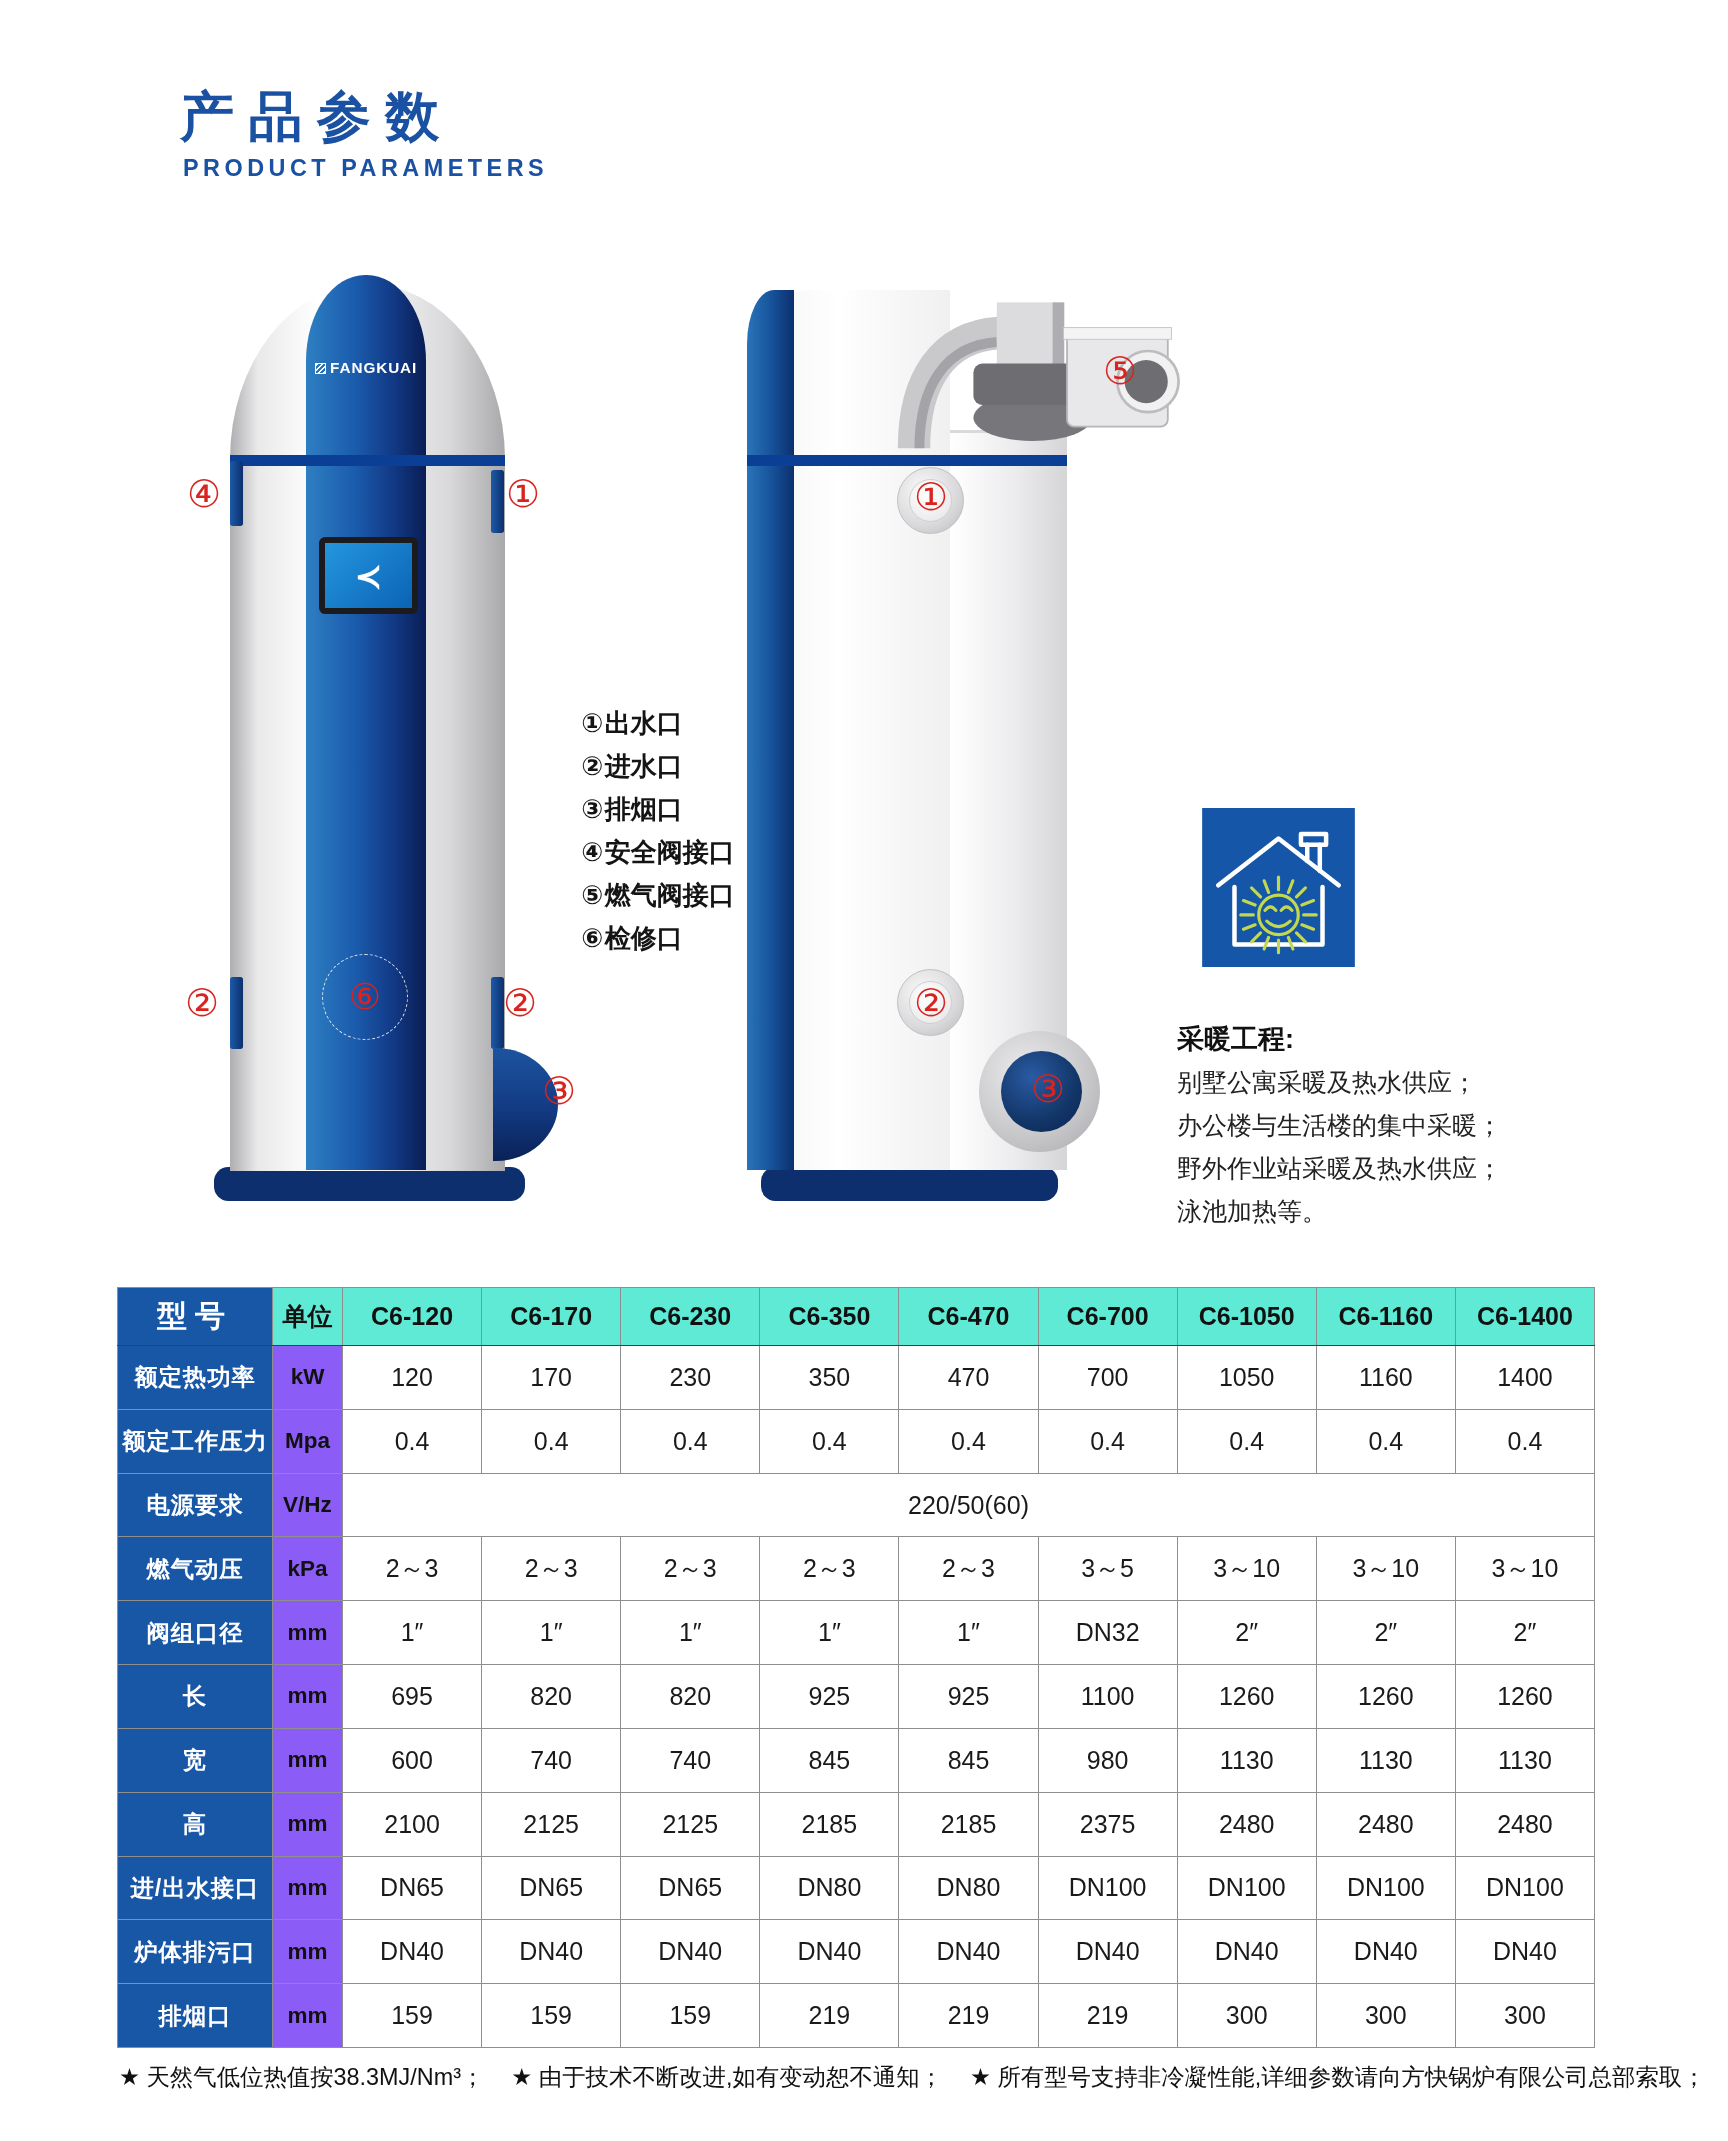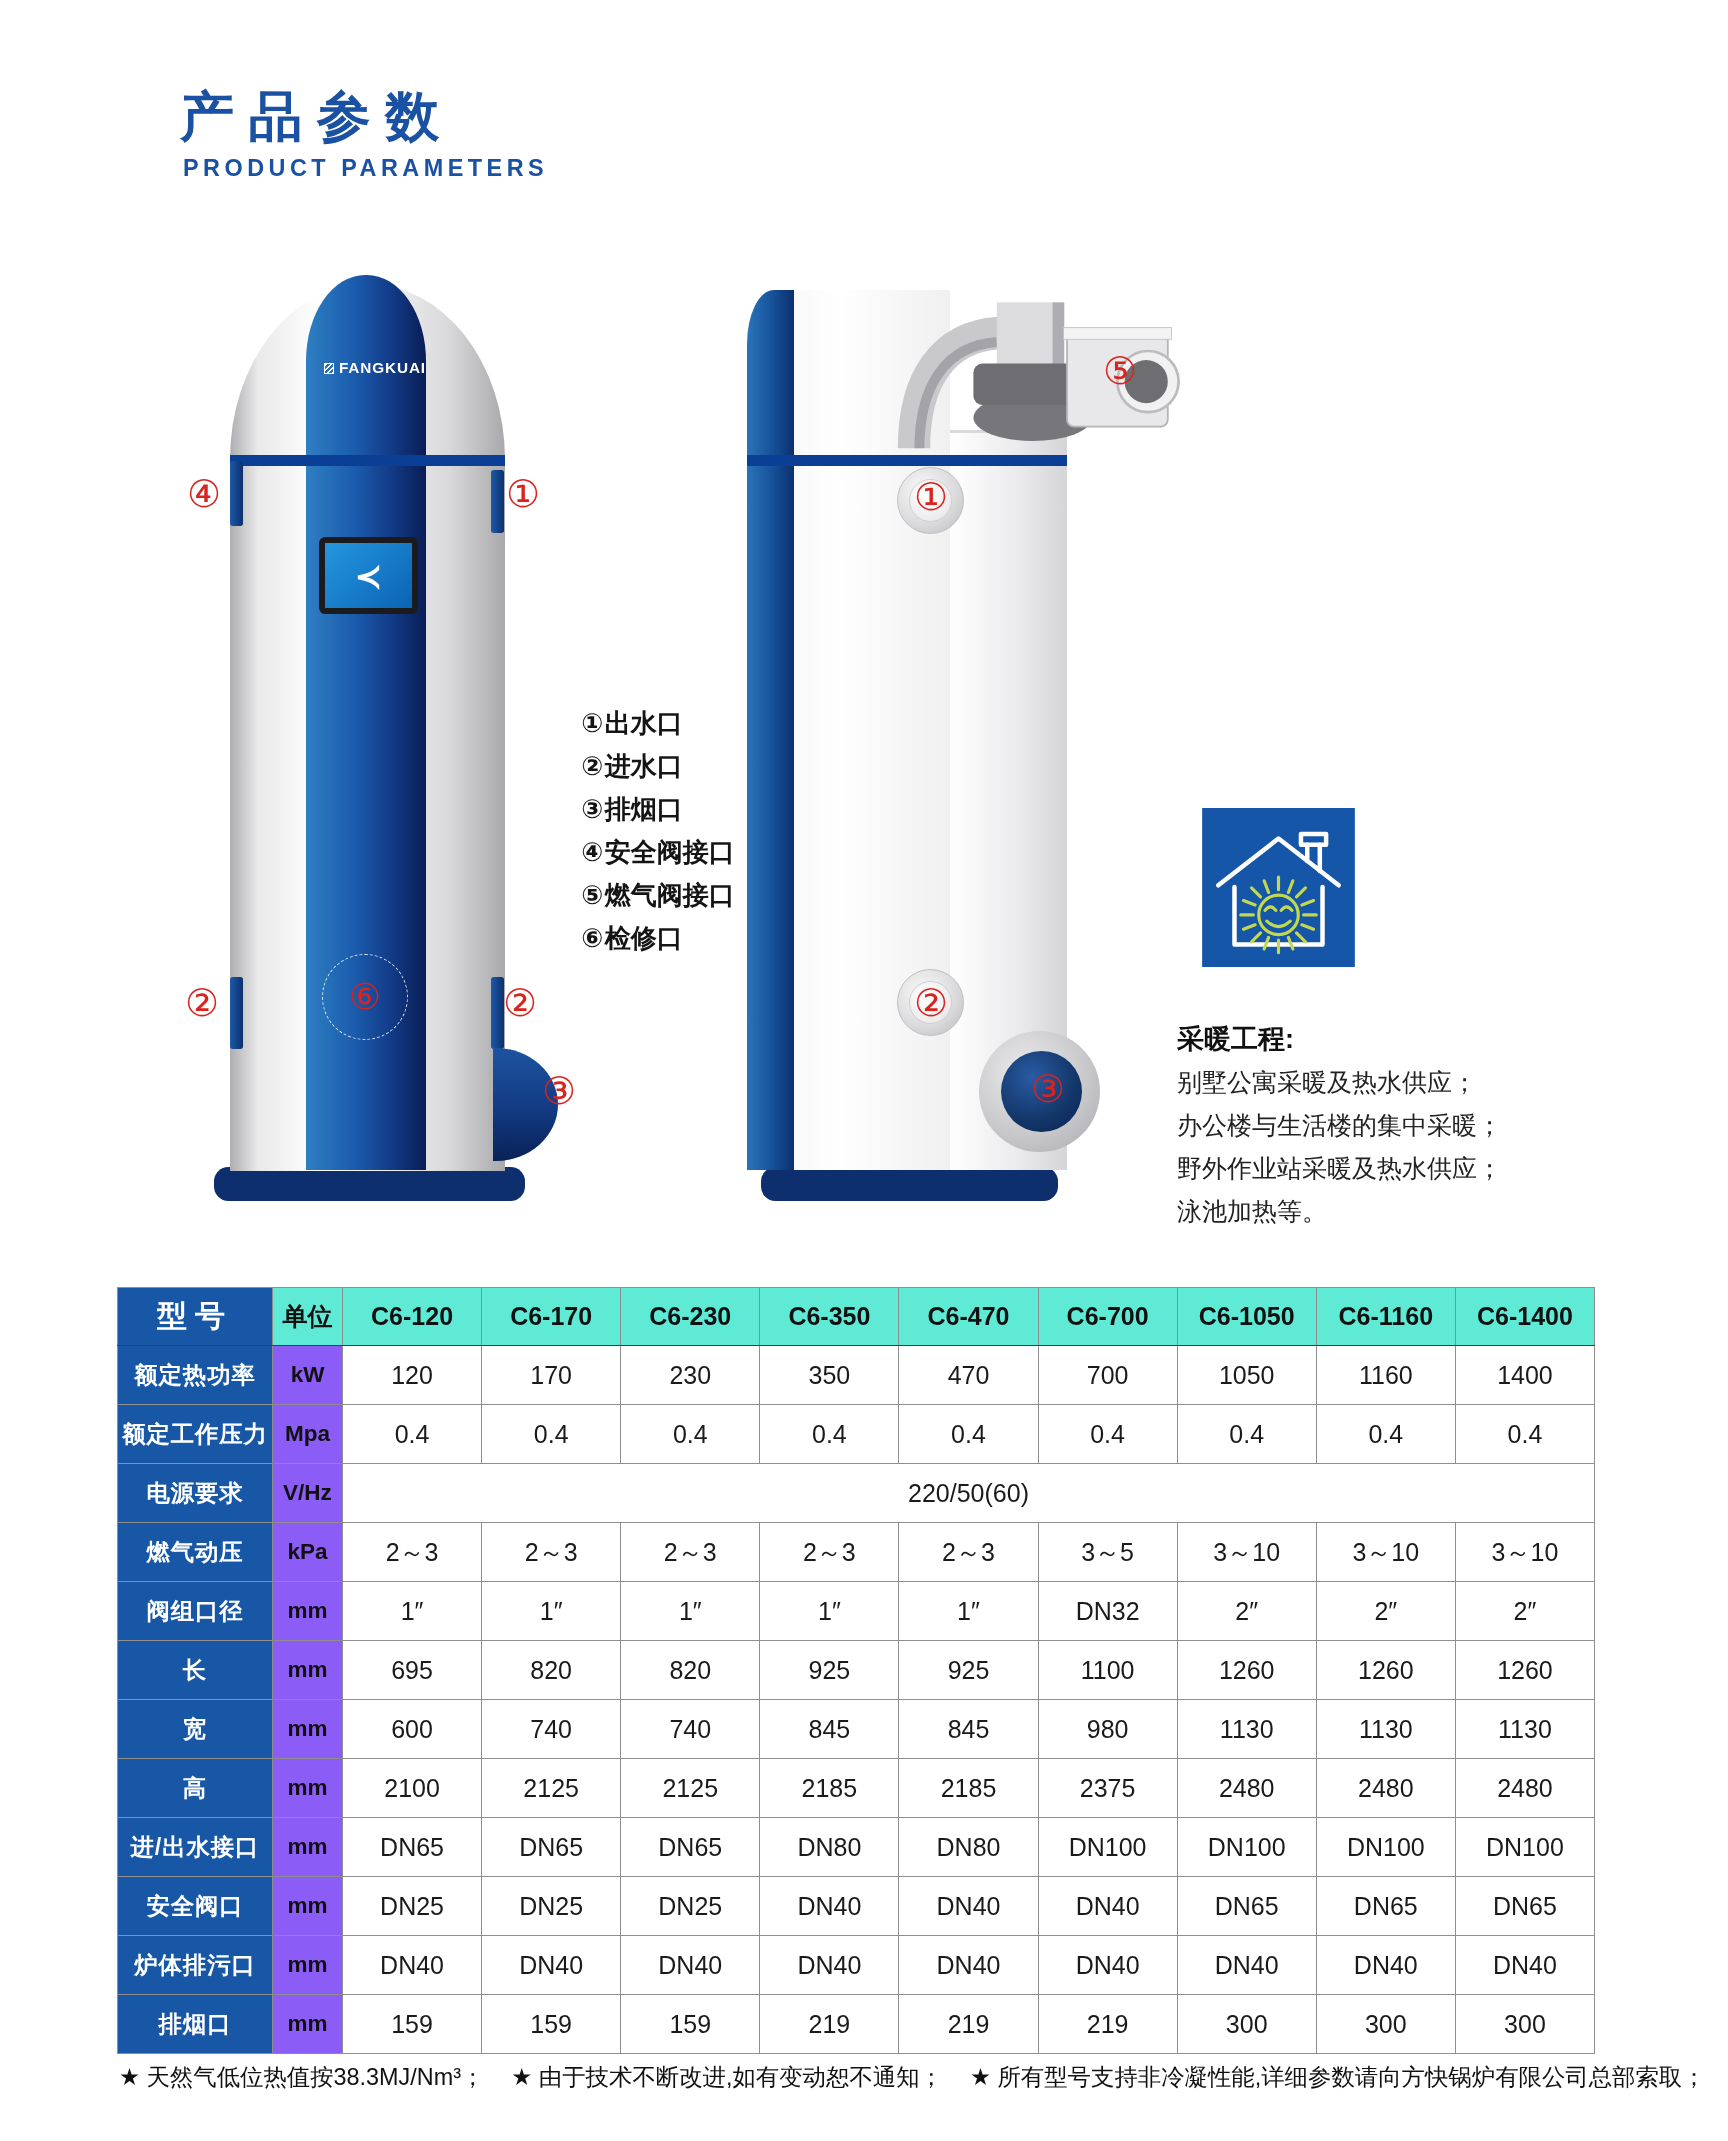--- a/index.html
+++ b/index.html
@@ -22,21 +22,21 @@
   
   .fb-base { left:214px; top:1167px; width:311px; height:34px; background:#0d2f6e;
              border-radius:14.4px; z-index:1; }
   .fb-body { left:230px; top:284px; width:275px; height:887px; z-index:2;
              background:linear-gradient(90deg,#aeaeb1 0%,#e9e9ea 10%,#ffffff 32%,#f4f4f5 55%,#d8d8da 80%,#a9a9ac 100%);
              border-radius:138px 138px 0 0 / 176px 176px 0 0; }
   .fb-stripe { left:306px; top:275px; width:120px; height:895px; z-index:3;
                background:linear-gradient(90deg,#2e7fc2 0%,#1b5cad 40%,#123a86 72%,#0a1d55 100%);
                border-radius:59px 59px 0 0 / 86px 86px 0 0; }
   .fb-band { left:230px; top:455px; width:275px; height:10.8px; background:#0b3e95; z-index:4; }
-  .fb-logo { left:306px; top:359px; width:120px; text-align:right; z-index:5;
+  .fb-logo { left:306px; top:359px; width:120px; text-align:center; z-index:5;
              color:#ffffff; font-size:15.3px; font-weight:bold; letter-spacing:0.9px; white-space:nowrap; }
   .fb-logo .mark { display:inline-block; width:10.8px; height:10.8px; margin-right:4.5px;
                    background:repeating-linear-gradient(135deg,#ffffff 0 1.8px,transparent 1.8px 3.6px);
                    border:0.9px solid #ffffff; vertical-align:-0.9px; }
   .fb-panel { left:319px; top:537px; width:99px; height:77px; background:#1b1b1d;
               border-radius:6.3px; z-index:5; padding:6.3px; }
   .fb-screen { width:100%; height:100%; background:linear-gradient(135deg,#2496e0,#0b63b5);
                display:flex; align-items:center; justify-content:center;
                color:#ffffff; font-size:34px; font-weight:bold; }
   .tab { background:linear-gradient(90deg,#1d5aa8,#0c2f6d); border-radius:2.7px; z-index:4; }
@@ -350,33 +350,20 @@
           <td class="val">DN65</td>
           <td class="val">DN65</td>
           <td class="val">DN80</td>
           <td class="val">DN80</td>
           <td class="val">DN100</td>
           <td class="val">DN100</td>
           <td class="val">DN100</td>
           <td class="val">DN100</td>
         </tr>
         <tr>
-          <th>安全阀口</th>
-          <td class="unit">mm</td>
-          <td class="val">DN25</td>
-          <td class="val">DN25</td>
-          <td class="val">DN25</td>
-          <td class="val">DN40</td>
-          <td class="val">DN40</td>
-          <td class="val">DN40</td>
-          <td class="val">DN65</td>
-          <td class="val">DN65</td>
-          <td class="val">DN65</td>
-        </tr>
-        <tr>
           <th>炉体排污口</th>
           <td class="unit">mm</td>
           <td class="val">DN40</td>
           <td class="val">DN40</td>
           <td class="val">DN40</td>
           <td class="val">DN40</td>
           <td class="val">DN40</td>
           <td class="val">DN40</td>
           <td class="val">DN40</td>
           <td class="val">DN40</td>

